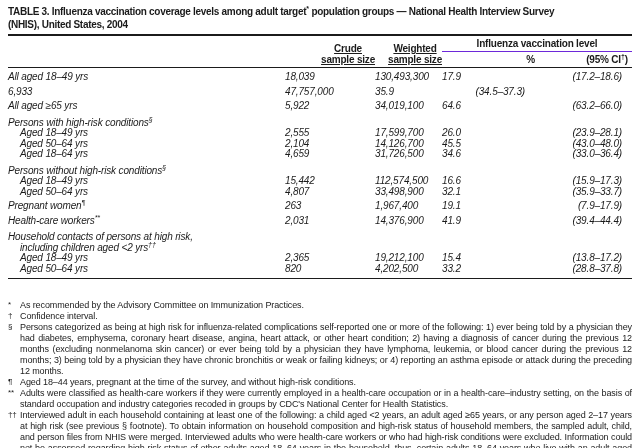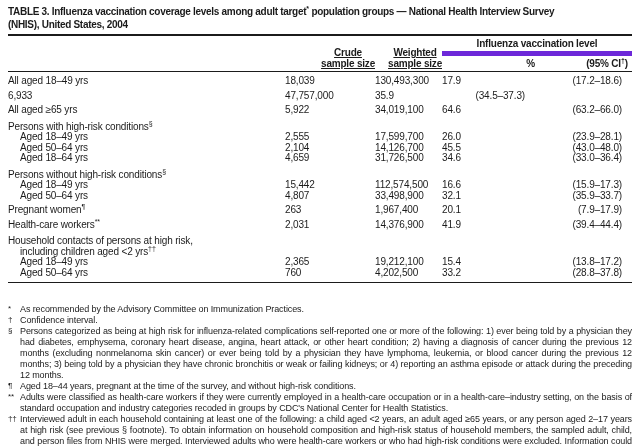--- a/index.html
+++ b/index.html
@@ -40,29 +40,29 @@
     align-items: end;
   }
   .thead > div { min-width: 0; }
   .h-pop { grid-column: 1; grid-row: 1 / 3; align-self: end; }
   .h-crude { grid-column: 2; grid-row: 1 / 3; text-align: right; align-self: end; }
   .h-weighted { grid-column: 3; grid-row: 1 / 3; text-align: right; align-self: end; }
   .h-twoline { display: inline-block; text-align: center; white-space: pre-line; text-decoration: underline; }
   .h-spanner {
     grid-column: 4 / 6; grid-row: 1;
     text-align: center;
-    border-bottom: 5px solid #6d28d9;
+    border-bottom: 1px solid #6d28d9;
     padding-bottom: 2px; margin-bottom: 2px;
   }
   .h-pct { grid-column: 4; grid-row: 2; text-align: right; }
   .h-ci { grid-column: 5; grid-row: 2; text-align: right; padding-right: 4px; }
 
   
   .tbody { font-size: 10px; line-height: 10.5px; letter-spacing: -0.15px; }
-  .row { align-items: baseline; }
+  .row { align-items: baseline; font-style: italic; }
   .row-standalone { margin-top: 4px; }
   .row-section { margin-top: 6px; }
   .row-sub { margin-top: 0; }
   .c-label { padding-left: 0; }
   .row-sub .c-label { padding-left: 12px; }
   .label2 { padding-left: 12px; }
   .c-crude, .c-weighted, .c-pct { text-align: left; }
   .c-ci { text-align: right; padding-right: 10px; }
 
   .body-bottom-rule { margin-top: 4px; }
@@ -168,21 +168,21 @@
         <div class="c-label"><span>Aged 50–64 yrs</span></div>
         <div class="c-crude">4,807</div>
         <div class="c-weighted">33,498,900</div>
         <div class="c-pct">32.1</div>
         <div class="c-ci">(35.9–33.7)</div>
       </div>
       <div class="row cols row-standalone">
         <div class="c-label"><span>Pregnant women</span><sup>¶</sup></div>
         <div class="c-crude">263</div>
         <div class="c-weighted">1,967,400</div>
-        <div class="c-pct">20.1</div>
+        <div class="c-pct">19.1</div>
         <div class="c-ci">(7.9–17.9)</div>
       </div>
       <div class="row cols row-standalone">
         <div class="c-label"><span>Health-care workers</span><sup>**</sup></div>
         <div class="c-crude">2,031</div>
         <div class="c-weighted">14,376,900</div>
         <div class="c-pct">41.9</div>
         <div class="c-ci">(39.4–44.4)</div>
       </div>
       <div class="row cols row-section">
@@ -194,21 +194,21 @@
       </div>
       <div class="row cols row-sub">
         <div class="c-label"><span>Aged 18–49 yrs</span></div>
         <div class="c-crude">2,365</div>
         <div class="c-weighted">19,212,100</div>
         <div class="c-pct">15.4</div>
         <div class="c-ci">(13.8–17.2)</div>
       </div>
       <div class="row cols row-sub">
         <div class="c-label"><span>Aged 50–64 yrs</span></div>
-        <div class="c-crude">760</div>
+        <div class="c-crude">820</div>
         <div class="c-weighted">4,202,500</div>
         <div class="c-pct">33.2</div>
         <div class="c-ci">(28.8–37.8)</div>
       </div>
     </div>
 
   <div class="rule body-bottom-rule"></div>
 
   <div class="footnotes" id="footnotes">
       <div class="footnote"><span class="fn-marker">*</span><span>As recommended by the Advisory Committee on Immunization Practices.</span></div>

